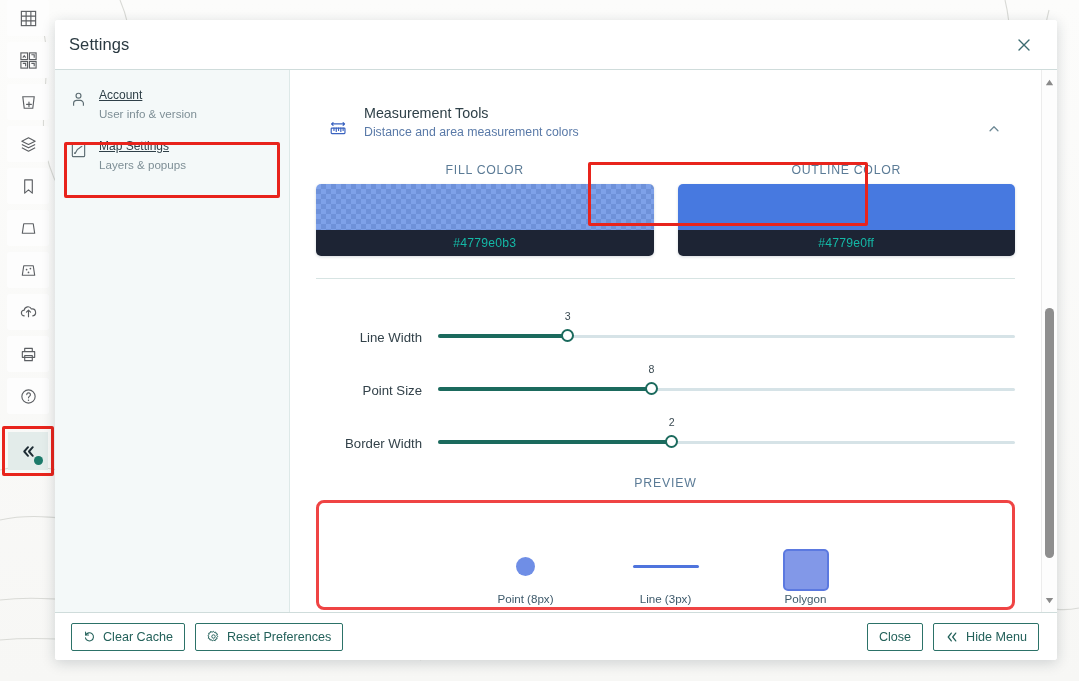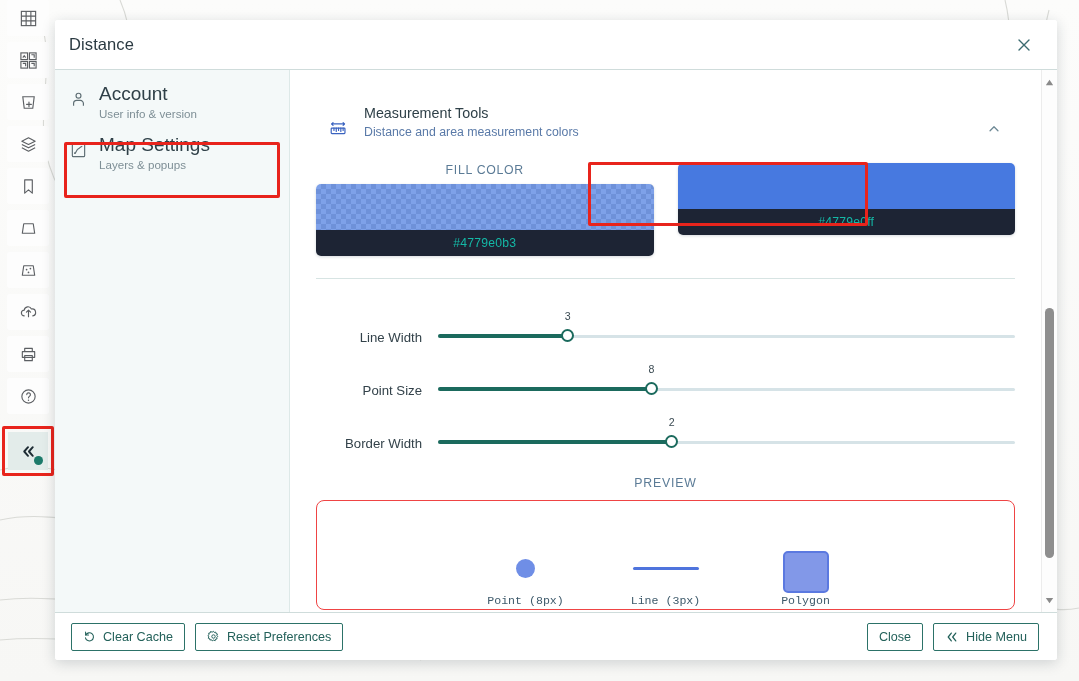--- a/index.html
+++ b/index.html
@@ -114,21 +114,21 @@
     cursor: pointer;
     position: relative;
     background: transparent;
   }
   .nav-item .nav-icon {
     width: 19px; flex: none;
     display: flex; align-items: center; justify-content: center;
     color: #5f6f75; margin-top: 6px;
   }
   .nav-title {
-    font-size: 19px; color: #2f4048; line-height: 17px;
+    font-size: 12px; color: #2f4048; line-height: 17px; text-decoration: underline;
   }
   .nav-sub {
     font-size: 11.6px; color: #7e8f96; line-height: 15px;
   }
   .nav-item.active {
     background: #ffffff;
   }
   .nav-item.active::before {
     content: ""; position: absolute; left: 0; top: 0; bottom: 0;
     width: 5px; background: #1c7a6a;
@@ -273,27 +273,26 @@
 
   
   #preview-label {
     text-align: center;
     font-size: 12.3px; color: #5b7b96;
     letter-spacing: .8px;
     margin-top: 24px;
   }
   #preview-box {
     margin: 10px 26px 0 26px;
-    border: 1px solid #ef4444;
+    border: 3px solid #ef4444;
     border-radius: 8px;
     height: 110px;
     display: flex; align-items: flex-end; justify-content: center;
     gap: 44px;
     padding-bottom: 2px;
-    font-family: Liberation Mono, monospace;
   }
   .pv-item {
     display: flex; flex-direction: column; align-items: center;
     width: 96px;
   }
   .pv-art {
     height: 46px; display: flex; align-items: center; justify-content: center;
     width: 100%;
   }
   .pv-caption {
@@ -470,21 +469,21 @@
           <path d="M9.5 5.5L5.5 10l4 4.5M14.5 5.5L10.5 10l4 4.5"></path>
         </svg>
         <span class="dot"></span>
       </div>
     </div>
   </div>
 
   <div id="dialog">
 
     <div id="dialog-header">
-      <span id="dialog-title">Distance</span>
+      <span id="dialog-title">Settings</span>
       <span id="dialog-close">
         <svg width="14" height="14" viewBox="0 0 14 14" fill="none" stroke="currentColor" stroke-width="1.4" stroke-linecap="round">
           <path d="M2 2l10 10M12 2L2 12"></path>
         </svg>
       </span>
     </div>
 
     <div id="dialog-body">
 
       <div id="settings-sidebar">
@@ -547,20 +546,21 @@
               <div class="color-label">FILL COLOR</div>
               <div class="swatch">
                 <div class="swatch-color">
                   <div class="checker"></div>
                   <div class="swatch-overlay" id="fill-overlay" style="background: rgba(71, 121, 224, 0.7);"></div>
                 </div>
                 <div class="swatch-hex">#4779e0b3</div>
               </div>
             </div>
             <div class="color-block">
+              <div class="color-label">OUTLINE COLOR</div>
               <div class="swatch">
                 <div class="swatch-color">
                   <div class="swatch-overlay" id="outline-overlay" style="background: rgb(71, 121, 224);"></div>
                 </div>
                 <div class="swatch-hex">#4779e0ff</div>
               </div>
             </div>
           </div>
 
           <div id="divider"></div>

